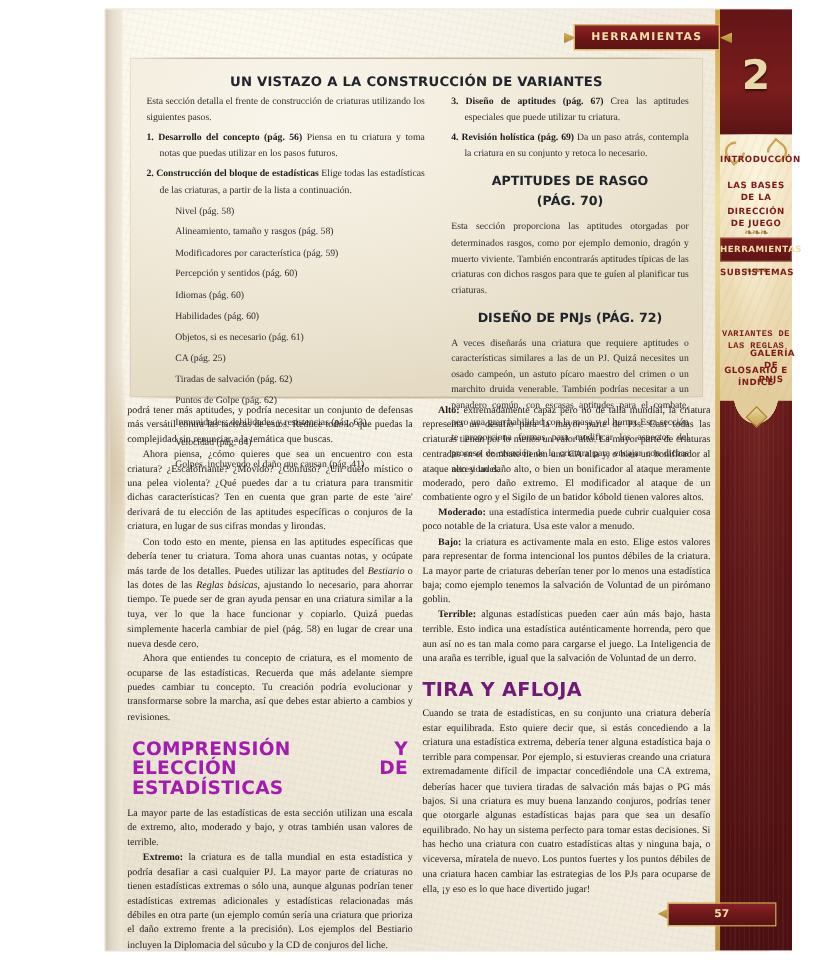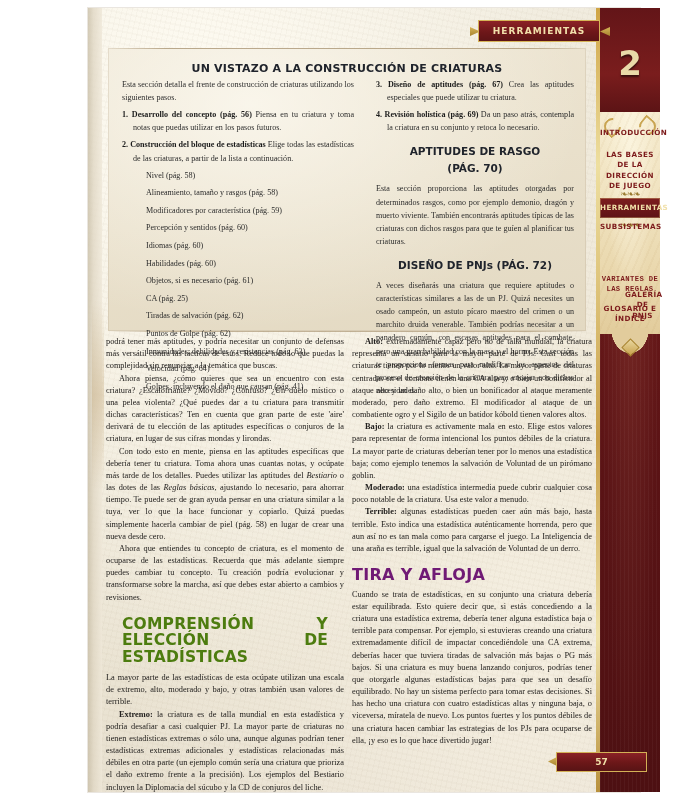--- a/index.html
+++ b/index.html
@@ -199,22 +199,22 @@
   .body-col.left{ left:106px; width:238px; }
   .body-col.right{ left:352px; width:240px; }
   .body-col p{ margin:0; text-indent:13px; }
   .body-col p.noind{ text-indent:0; }
   .body-col i{ font-style:italic; }
   .body-col b{ font-weight:bold; }
 
   h2.head-blue{
     font-family:"DejaVu Sans", sans-serif;
     font-weight:bold; font-size:15.5px; line-height:1.06;
-    color:#4d7c0f; letter-spacing:.2px;
-    margin:12px 16px 7px; text-indent:0;
+    color:#a21caf; letter-spacing:.2px;
+    margin:12px 4px 7px; text-indent:0;
     text-transform:uppercase;
   }
   h2.head-red{
     font-family:"DejaVu Sans", sans-serif;
     font-weight:bold; font-size:16px; line-height:1.1;
     color:#701a75; letter-spacing:.3px;
     margin:11px 0 5px; text-indent:0;
     text-transform:uppercase;
   }
 
@@ -302,21 +302,21 @@
   <div class="banner-ear left"></div>
   <div class="banner-ear right"></div>
   <div class="banner">
     <span>HERRAMIENTAS</span>
   </div>
 
   <div class="sidebox"></div>
   <div class="sidebox-rule" style="top:48px;"></div>
   <div class="sidebox-rule" style="top:331px;"></div>
 
-  <div class="sb-title">UN VISTAZO A LA CONSTRUCCIÓN DE CRIATURAS</div>
+  <div class="sb-title">UN VISTAZO A LA CONSTRUCCIÓN DE VARIANTES</div>
 
   <div class="sb-col left">
     <p>Esta sección detalla el frente de construcción de criaturas utilizando los siguientes pasos.</p>
 
     <p class="step">
       <b>1.</b>
       <b>Desarrollo del concepto (pág. 56)</b><span> Piensa en tu criatura y toma notas que puedas utilizar en los pasos futuros.</span>
     </p>
 
     <p class="step">
@@ -360,28 +360,28 @@
   <div class="body-col left">
     <p class="noind">podrá tener más aptitudes, y podría necesitar un conjunto de defensas más versátil contra las tácticas de estos. Reduce todo lo que puedas la complejidad sin renunciar a la temática que buscas.</p>
     <p>Ahora piensa, ¿cómo quieres que sea un encuentro con esta criatura? ¿Escalofriante? ¿Movido? ¿Confuso? ¿Un duelo místico o una pelea violenta? ¿Qué puedes dar a tu criatura para transmitir dichas características? Ten en cuenta que gran parte de este 'aire' derivará de tu elección de las aptitudes específicas o conjuros de la criatura, en lugar de sus cifras mondas y lirondas.</p>
 
     <p><span>Con todo esto en mente, piensa en las aptitudes específicas que debería tener tu criatura. Toma ahora unas cuantas notas, y ocúpate más tarde de los detalles. Puedes utilizar las aptitudes del </span><i>Bestiario</i><span> o las dotes de las </span><i>Reglas básicas</i><span>, ajustando lo necesario, para ahorrar tiempo. Te puede ser de gran ayuda pensar en una criatura similar a la tuya, ver lo que la hace funcionar y copiarlo. Quizá puedas simplemente hacerla cambiar de piel (pág. 58) en lugar de crear una nueva desde cero.</span></p>
 
     <p>Ahora que entiendes tu concepto de criatura, es el momento de ocuparse de las estadísticas. Recuerda que más adelante siempre puedes cambiar tu concepto. Tu creación podría evolucionar y transformarse sobre la marcha, así que debes estar abierto a cambios y revisiones.</p>
 
     <h2 class="head-blue">COMPRENSIÓN Y ELECCIÓN DE ESTADÍSTICAS</h2>
 
-    <p class="noind">La mayor parte de las estadísticas de esta ocúpate utilizan una escala de extremo, alto, moderado y bajo, y otras también usan valores de terrible.</p>
+    <p class="noind">La mayor parte de las estadísticas de esta sección utilizan una escala de extremo, alto, moderado y bajo, y otras también usan valores de terrible.</p>
     <p><b>Extremo:</b><span> la criatura es de talla mundial en esta estadística y podría desafiar a casi cualquier PJ. La mayor parte de criaturas no tienen estadísticas extremas o sólo una, aunque algunas podrían tener estadísticas extremas adicionales y estadísticas relacionadas más débiles en otra parte (un ejemplo común sería una criatura que prioriza el daño extremo frente a la precisión). Los ejemplos del Bestiario incluyen la Diplomacia del súcubo y la CD de conjuros del liche.</span></p>
   </div>
 
   <div class="body-col right">
     <p><b>Alto:</b><span> extremadamente capaz pero no de talla mundial, la criatura representa un desafío para la mayor parte de PJs. Casi todas las criaturas tienen por lo menos un valor alto. La mayor parte de criaturas centradas en el combate tienen una CA alta y, o bien un bonificador al ataque alto y un daño alto, o bien un bonificador al ataque meramente moderado, pero daño extremo. El modificador al ataque de un combatiente ogro y el Sigilo de un batidor kóbold tienen valores altos.</span></p>
+    <p><b>Moderado:</b><span> una estadística intermedia puede cubrir cualquier cosa poco notable de la criatura. Usa este valor a menudo.</span></p>
     <p><b>Bajo:</b><span> la criatura es activamente mala en esto. Elige estos valores para representar de forma intencional los puntos débiles de la criatura. La mayor parte de criaturas deberían tener por lo menos una estadística baja; como ejemplo tenemos la salvación de Voluntad de un pirómano goblin.</span></p>
-    <p><b>Moderado:</b><span> una estadística intermedia puede cubrir cualquier cosa poco notable de la criatura. Usa este valor a menudo.</span></p>
     <p><b>Terrible:</b><span> algunas estadísticas pueden caer aún más bajo, hasta terrible. Esto indica una estadística auténticamente horrenda, pero que aun así no es tan mala como para cargarse el juego. La Inteligencia de una araña es terrible, igual que la salvación de Voluntad de un derro.</span></p>
 
     <h2 class="head-red">TIRA Y AFLOJA</h2>
 
     <p class="noind">Cuando se trata de estadísticas, en su conjunto una criatura debería estar equilibrada. Esto quiere decir que, si estás concediendo a la criatura una estadística extrema, debería tener alguna estadística baja o terrible para compensar. Por ejemplo, si estuvieras creando una criatura extremadamente difícil de impactar concediéndole una CA extrema, deberías hacer que tuviera tiradas de salvación más bajas o PG más bajos. Si una criatura es muy buena lanzando conjuros, podrías tener que otorgarle algunas estadísticas bajas para que sea un desafío equilibrado. No hay un sistema perfecto para tomar estas decisiones. Si has hecho una criatura con cuatro estadísticas altas y ninguna baja, o viceversa, míratela de nuevo. Los puntos fuertes y los puntos débiles de una criatura hacen cambiar las estrategias de los PJs para ocuparse de ella, ¡y eso es lo que hace divertido jugar!</p>
   </div>
 
   <div class="pagenum-ear"></div>
   <div class="pagenum">
     <span>57</span>

